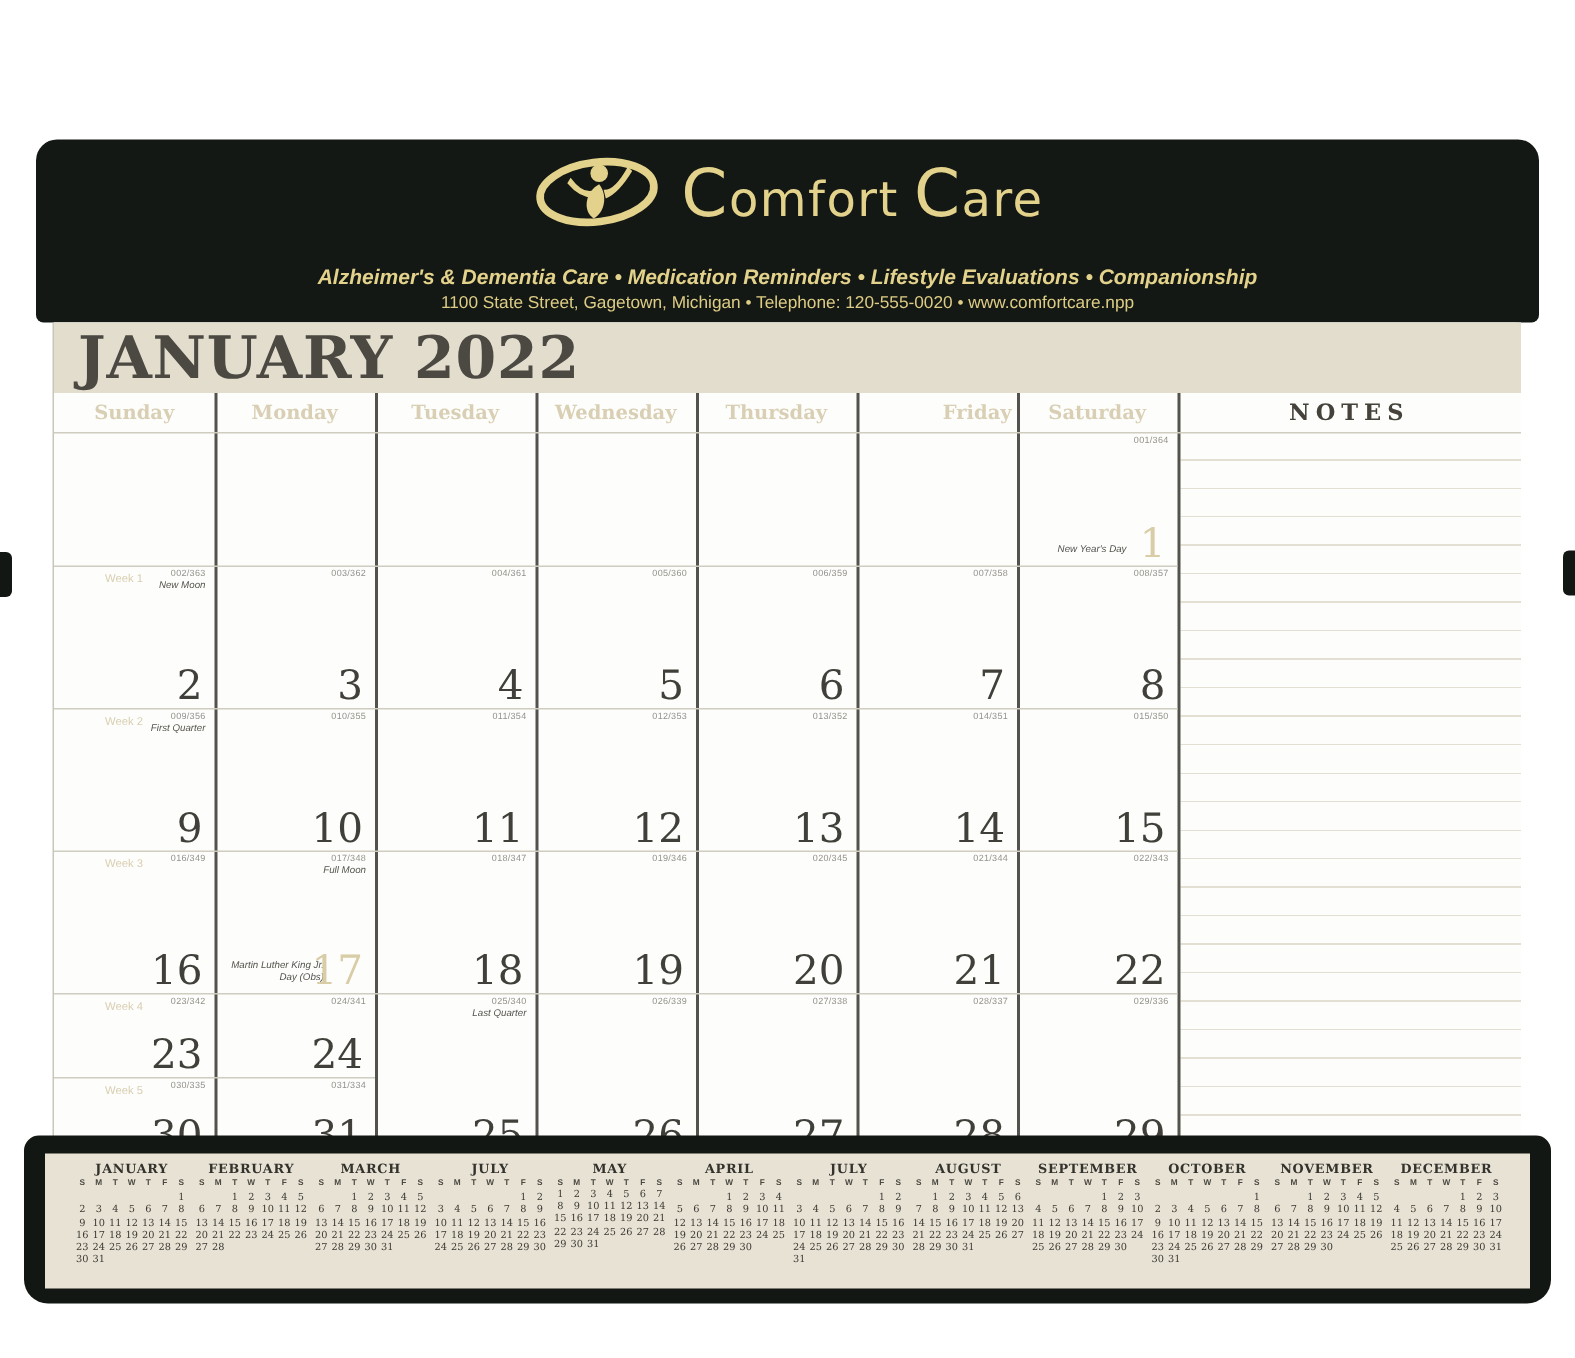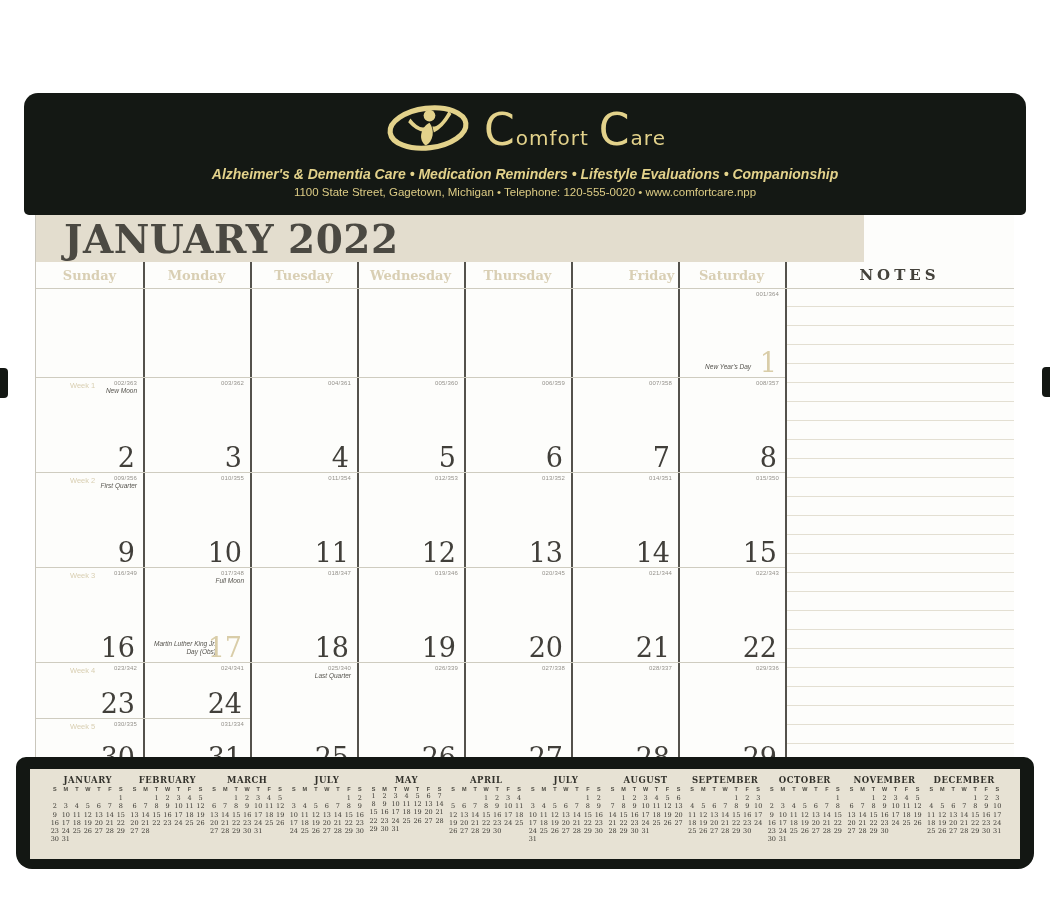--- a/index.html
+++ b/index.html
@@ -8,39 +8,39 @@
 
   
   #pad-header{position:absolute;left:24px;top:93px;width:1002px;height:122px;
     background:#141814;border-radius:14px 14px 5px 5px;
     display:flex;flex-direction:column;align-items:center;justify-content:flex-start;
     padding-top:6px;box-sizing:border-box;}
   #brand-row{display:flex;align-items:center;gap:12px;height:62px;}
   #brand-text{display:flex;align-items:baseline;color:#e3d28b;
     font-family:"DejaVu Sans",sans-serif;letter-spacing:1px;}
   #brand-text .bigc{font-size:44px;line-height:1;}
-  #brand-text .rest{font-size:20px;line-height:1;}
+  #brand-text .rest{font-size:32px;line-height:1;}
   #brand-text .sp{width:10px;display:inline-block;}
-  #tagline{color:#e3d28b;font-size:14px;font-weight:bold;font-style:italic;margin-top:5px;
+  #tagline{color:#e3d28b;font-size:14px;font-weight:bold;font-style:italic;margin-top:15px;
     font-family:"Liberation Sans",sans-serif;}
   #address-line{color:#ddcc85;font-size:11.5px;margin-top:4px;}
 
   
   .clip{position:absolute;width:8px;height:30px;background:#131713;}
   #clip-left{left:0;top:368px;border-radius:0 4px 4px 0;}
   #clip-right{right:0;top:367px;border-radius:4px 0 0 4px;}
 
   
   #page{position:absolute;left:36px;top:215px;width:978px;height:557px;background:#fdfdfb;}
   #page-edge-right{position:absolute;left:1011px;top:215px;width:3px;height:560px;
     background:#2c2e28;}
   #page-edge-left{position:absolute;left:35px;top:215px;width:1px;height:557px;background:#c9c6bc;}
 
-  #title-band{position:absolute;left:0;top:0;width:828px;height:47px;background:#e3ddce;
-    display:flex;align-items:center;padding-left:28px;box-sizing:border-box;}
+  #title-band{position:absolute;left:0;top:0;width:978px;height:47px;background:#e3ddce;
+    display:flex;align-items:center;padding-left:16px;box-sizing:border-box;}
   #month-title{font-family:"DejaVu Serif",serif;font-weight:bold;font-size:39px;
     color:#4b4942;letter-spacing:0.5px;}
 
   .dh{position:absolute;top:47px;height:26px;width:107px;display:flex;align-items:center;
     justify-content:center;font-family:"DejaVu Serif",serif;font-weight:bold;font-size:13px;
     color:#d9cfb4;}
   #notes-head{position:absolute;left:749px;top:47px;width:229px;height:26px;display:flex;
     align-items:center;justify-content:center;font-family:"DejaVu Serif",serif;font-weight:bold;
     font-size:15px;letter-spacing:4px;color:#44423b;}
 

